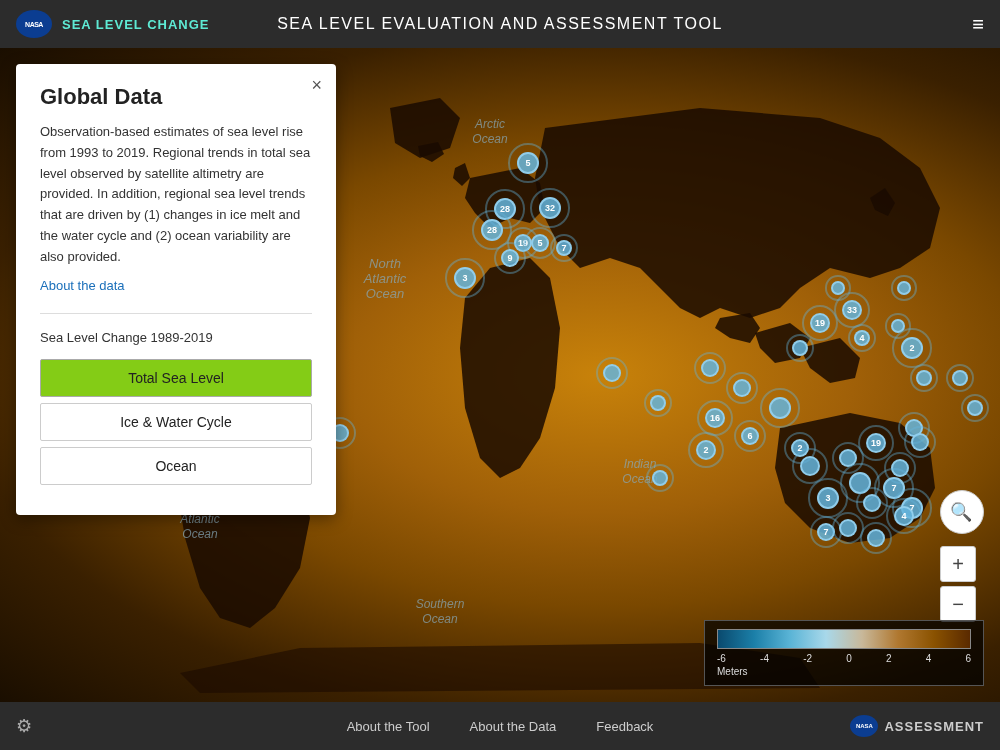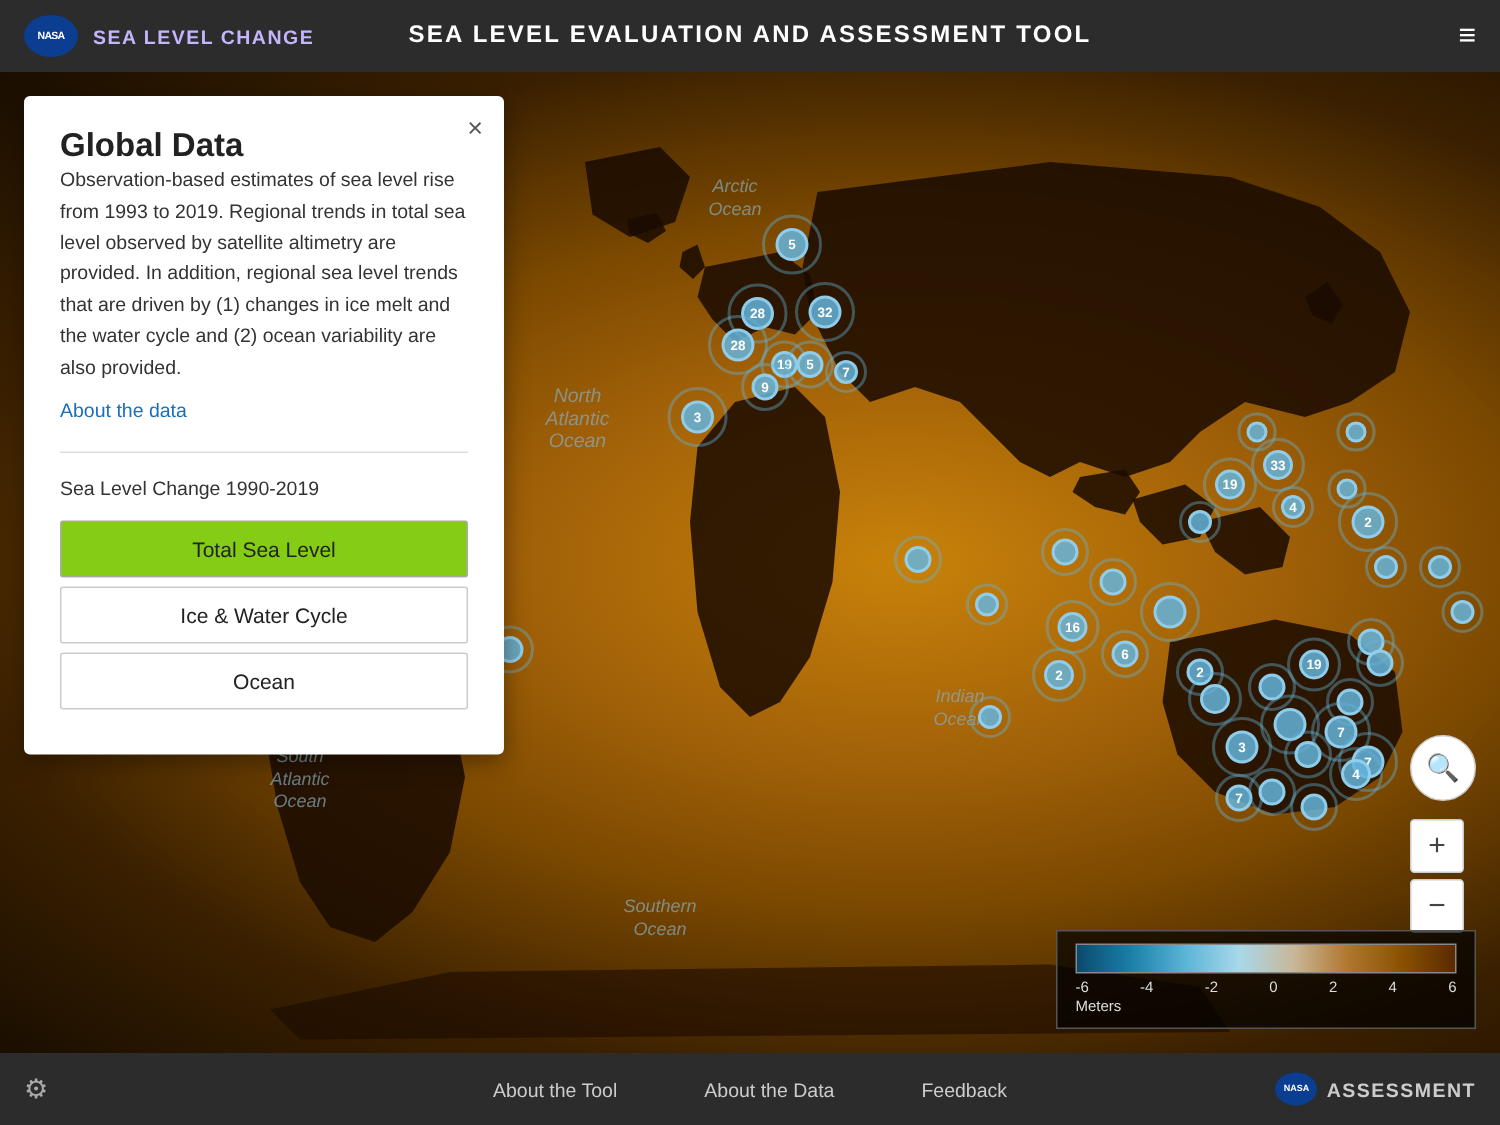--- a/index.html
+++ b/index.html
@@ -16,25 +16,25 @@
     #header-left { display: flex; align-items: center; gap: 10px; }
     #nasa-logo {
       width: 36px; height: 28px;
       background: #0b3d91;
       border-radius: 50%;
       display: flex; align-items: center; justify-content: center;
       font-size: 7px; color: #fff; font-weight: bold; letter-spacing: -0.5px;
       flex-shrink: 0;
     }
     #header-site-name {
-      color: #c4b5fd; font-size: 13px; font-weight: bold; letter-spacing: 1px;
+      color: #5eead4; font-size: 13px; font-weight: bold; letter-spacing: 1px;
     }
     #header-title {
       position: absolute; left: 50%; transform: translateX(-50%);
-      color: #fff; font-size: 16px; font-weight: bold; letter-spacing: 1.5px;
+      color: #fff; font-size: 16px; font-weight: normal; letter-spacing: 1.5px;
     }
     #header-menu-icon { color: #fff; font-size: 20px; cursor: pointer; }
 
     
     #map-area {
       width: 100%; height: 654px; position: relative; overflow: hidden;
       background: #000;
     }
     #map-bg {
       width: 100%; height: 100%;
@@ -55,21 +55,21 @@
       box-shadow: 0 4px 16px rgba(0,0,0,0.4);
       padding: 20px 24px 24px;
       z-index: 20;
     }
     #panel-close {
       position: absolute; top: 12px; right: 14px;
       cursor: pointer; font-size: 18px; color: #555; background: none; border: none;
       line-height: 1;
     }
     #panel-title {
-      font-size: 22px; font-weight: bold; color: #222; 
+      font-size: 22px; font-weight: bold; color: #222; margin-bottom: 12px;
     }
     #panel-description {
       font-size: 13px; color: #333; line-height: 1.6; margin-bottom: 10px;
     }
     #panel-about-link {
       font-size: 13px; color: #1a6fba; cursor: pointer; text-decoration: none;
       margin-bottom: 20px; display: block;
     }
     #panel-divider {
       border: none; border-top: 1px solid #ddd; margin: 16px 0;
@@ -144,21 +144,21 @@
     }
 
     
     #footer {
       width: 100%; height: 48px;
       background: #2c2c2c;
       display: flex; align-items: center; justify-content: center;
       position: relative;
       z-index: 10;
     }
-    #footer-links { display: flex; gap: 58px; }
+    #footer-links { display: flex; gap: 40px; }
     .footer-link {
       color: #ccc; font-size: 13px; cursor: pointer; text-decoration: none;
     }
     #footer-left {
       position: absolute; left: 16px;
       color: #aaa; font-size: 18px; cursor: pointer;
     }
     #footer-right {
       position: absolute; right: 16px;
       display: flex; align-items: center; gap: 6px;
@@ -339,21 +339,21 @@
       <div class="data-point-ring" style="left: 903.8px; top: 377.8px; width: 32.4px; height: 32.4px;"></div>
       <div class="data-point" style="left: 911px; top: 385px; width: 18px; height: 18px;"></div>
     </div>
 
   <div id="panel">
     <button id="panel-close">×</button>
     <div id="panel-title">Global Data</div>
     <div id="panel-description">Observation-based estimates of sea level rise from 1993 to 2019. Regional trends in total sea level observed by satellite altimetry are provided. In addition, regional sea level trends that are driven by (1) changes in ice melt and the water cycle and (2) ocean variability are also provided.</div>
     <a id="panel-about-link">About the data</a>
     <hr id="panel-divider">
-    <div id="data-map-sublabel">Sea Level Change 1990-2019</div>
+    <div id="data-map-sublabel">Sea Level Change 1989-2019</div>
     <div id="map-options">
         <button class="map-option-btn active">Total Sea Level</button>
         <button class="map-option-btn">Ice &amp; Water Cycle</button>
         <button class="map-option-btn">Ocean</button>
       </div>
   </div>
 
   <div id="map-controls">
     <div id="search-btn">🔍</div>
     <div class="map-ctrl-btn">+</div>

